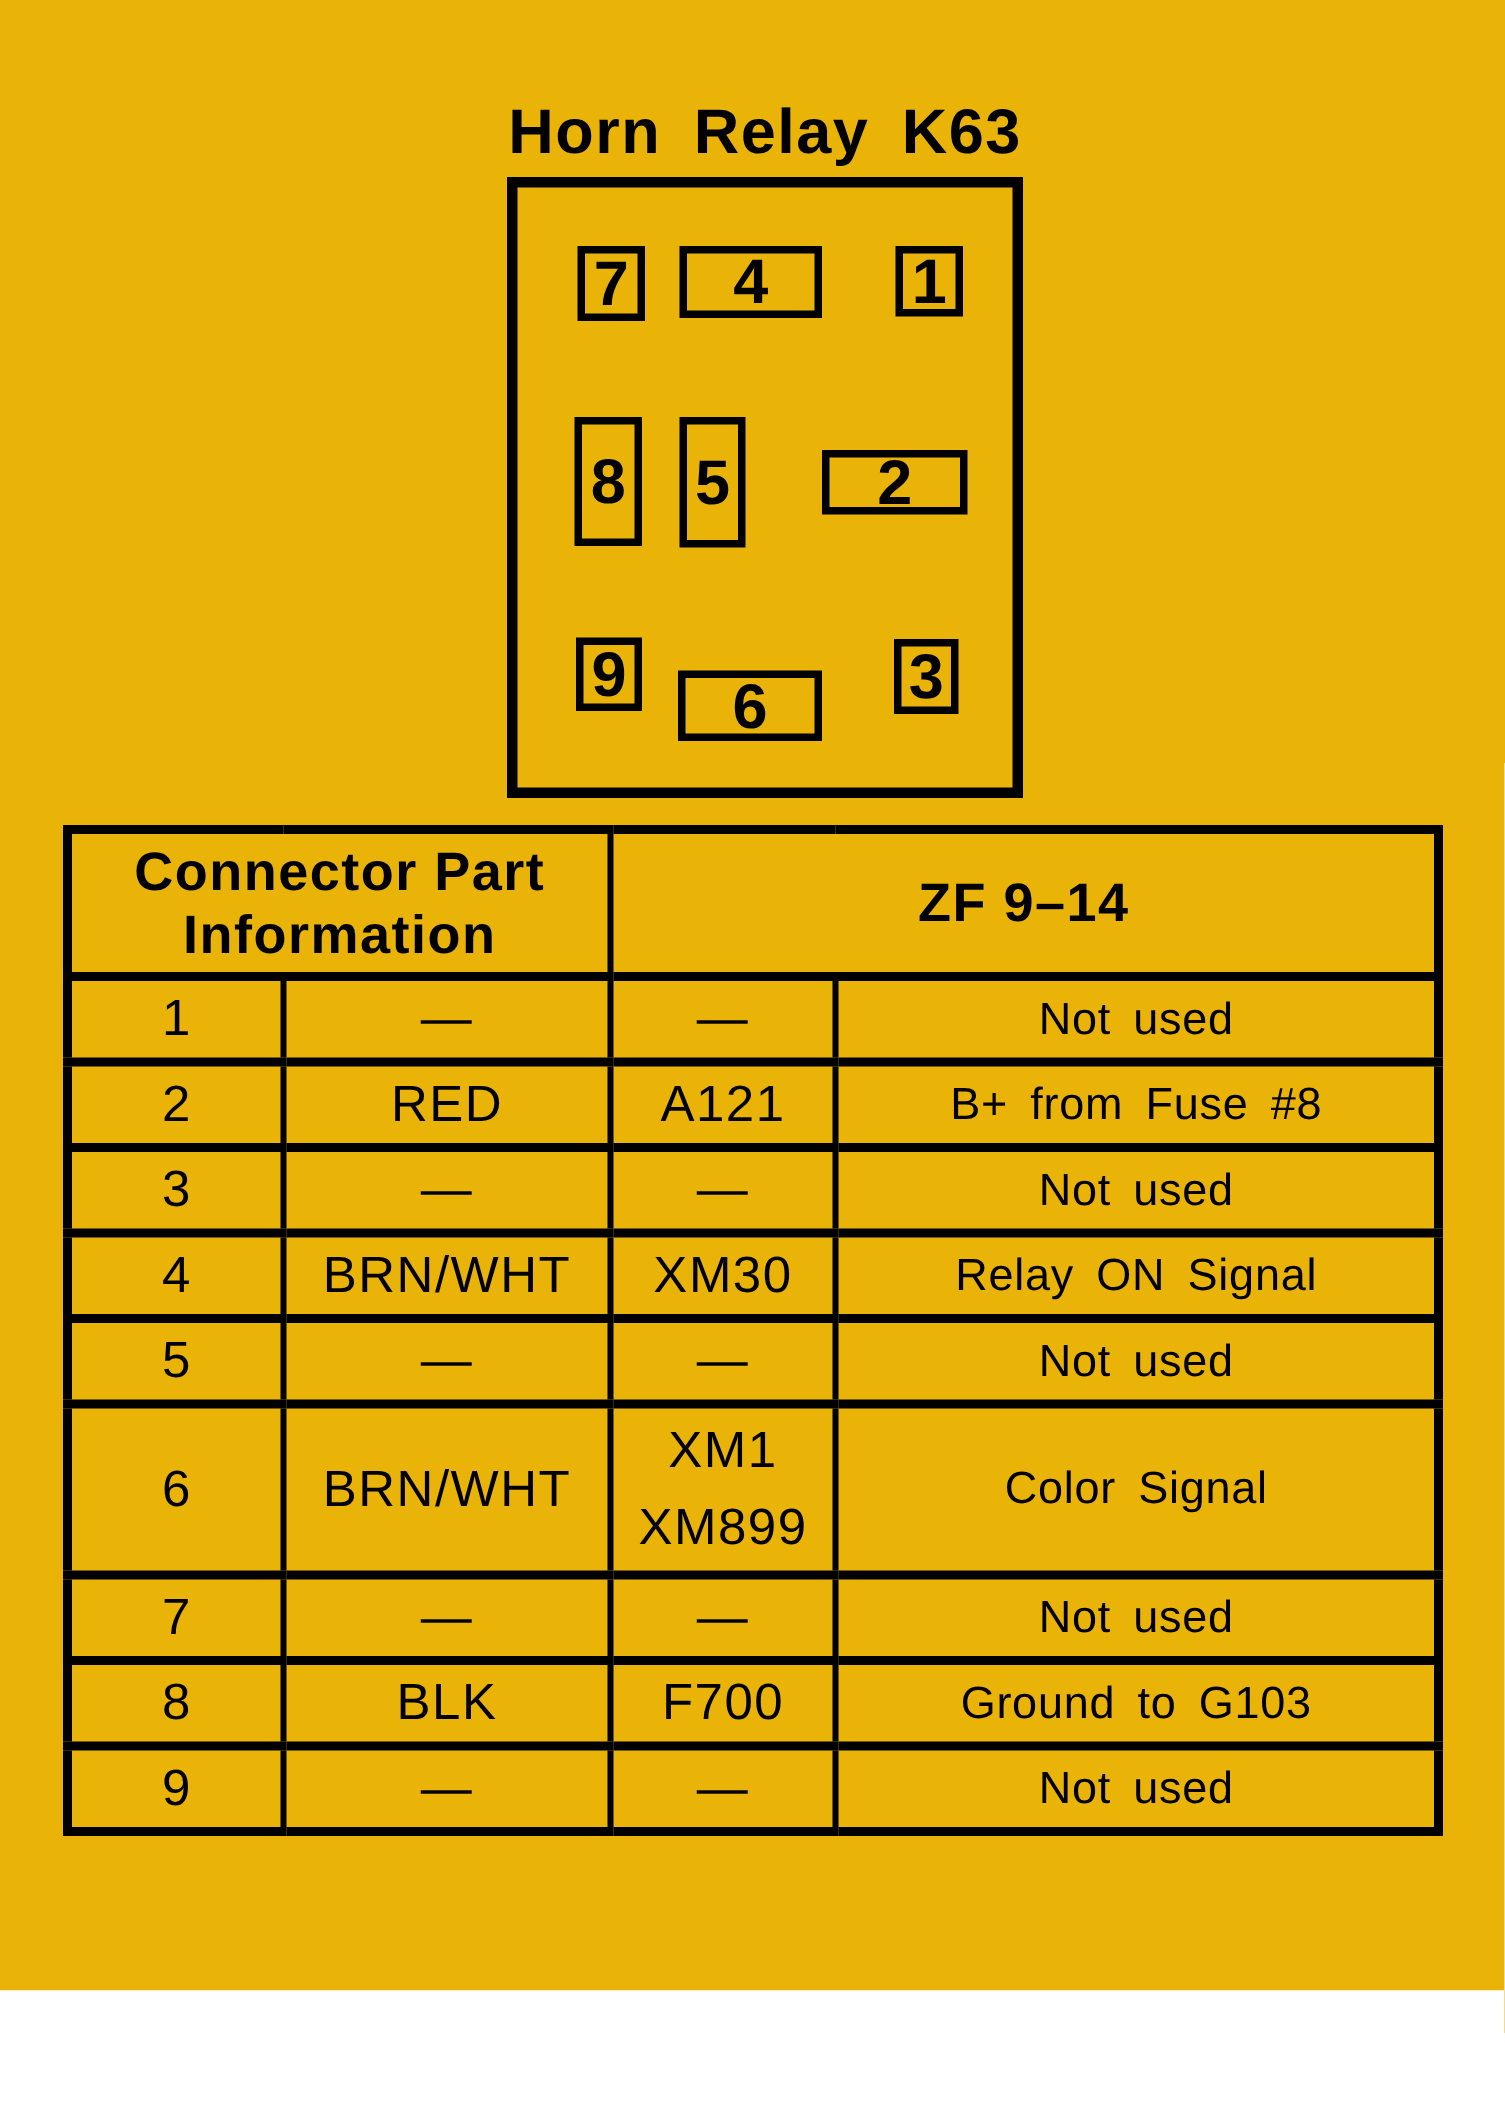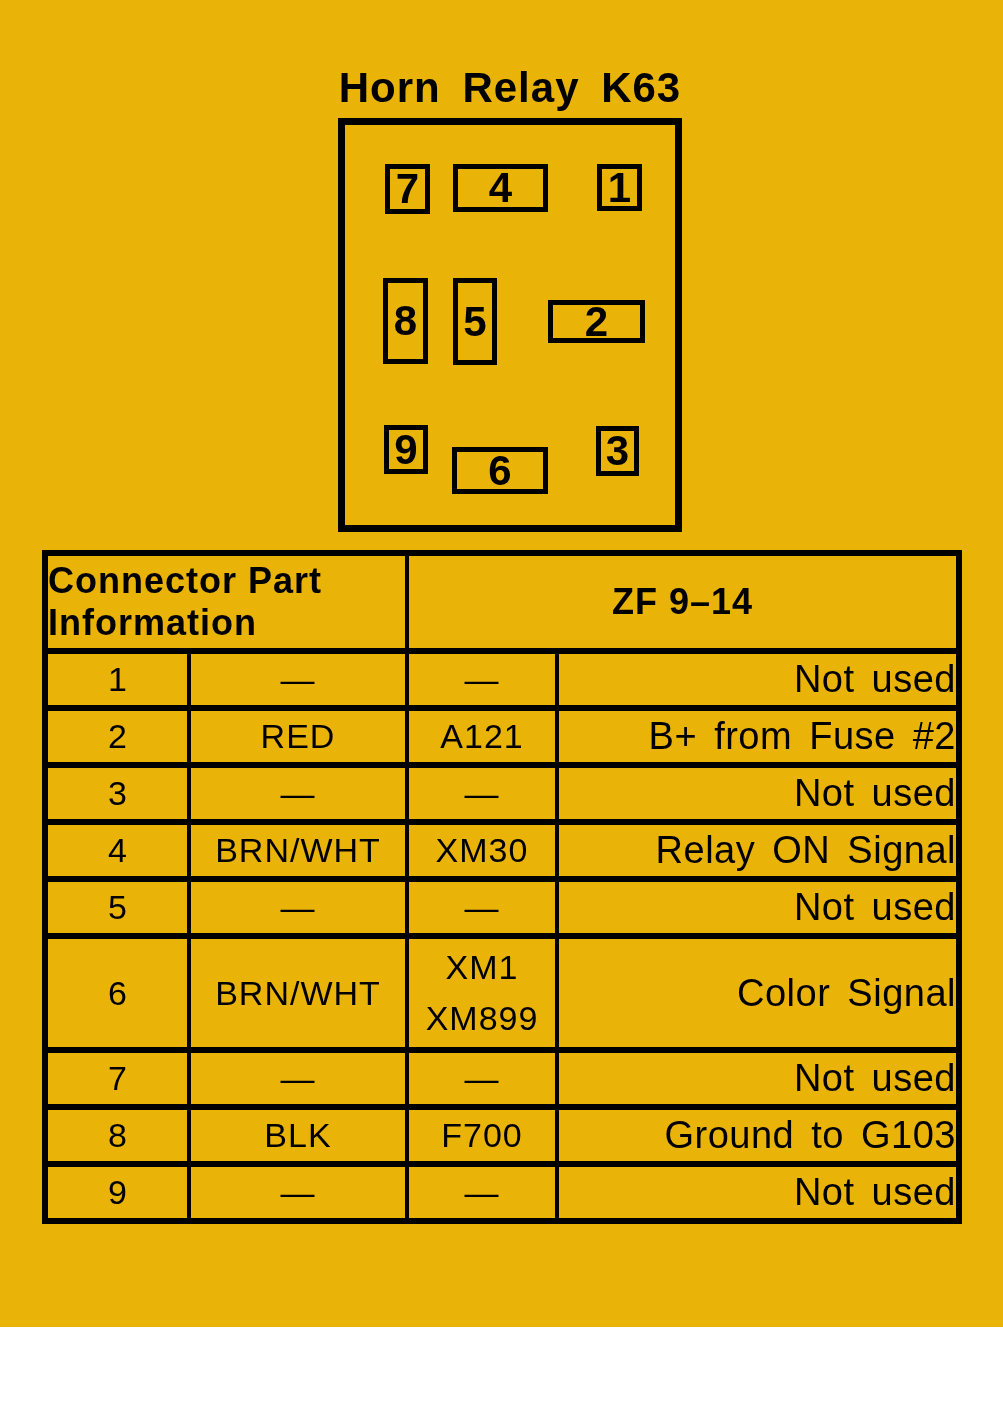--- a/index.html
+++ b/index.html
@@ -74,21 +74,21 @@
     border-bottom-width: 6px;
     padding: 0;
     box-sizing: border-box;
     vertical-align: middle;
   }
   tr.h1 { height: 98px; }
   tr.h2 { height: 98px; }
   tr.r  { height: 55px; }
   tr.r6 { height: 114px; }
   .part-info {
-    text-align: left;
+    text-align: center;
     font-weight: bold;
     font-size: 36px;
     letter-spacing: 1px;
     white-space: pre-line;
     line-height: 1.18;
   }
   .zf {
     text-align: center;
     padding-left: 10px;
     font-weight: bold;
@@ -101,21 +101,21 @@
     font-weight: bold;
     font-size: 36px;
     letter-spacing: 1px;
     padding-bottom: 10px;
     white-space: pre-line;
     line-height: 1.2;
   }
   td.c-pin  { text-align: center; font-size: 34px; }
   td.c-wire { text-align: center; font-size: 34px; letter-spacing: 1px; }
   td.c-circ { text-align: center; font-size: 34px; letter-spacing: 1px; white-space: pre-line; line-height: 1.5; }
-  td.c-func { text-align: right; padding-left: 8px; font-size: 38px; letter-spacing: 0.5px; word-spacing: 6px; }
+  td.c-func { text-align: center; padding-left: 8px; font-size: 30px; letter-spacing: 0.5px; word-spacing: 6px; }
   
   .figid {
     position: absolute;
     left: 36px;
     top: 1302px;
     font-size: 31px;
     letter-spacing: 1px;
     margin-top: 31px;
   }
 </style>
@@ -153,21 +153,21 @@
       <tr class="r">
         <td class="c-pin">1</td>
         <td class="c-wire">—</td>
         <td class="c-circ">—</td>
         <td class="c-func">Not used</td>
       </tr>
       <tr class="r">
         <td class="c-pin">2</td>
         <td class="c-wire">RED</td>
         <td class="c-circ">A121</td>
-        <td class="c-func">B+ from Fuse #2</td>
+        <td class="c-func">B+ from Fuse #8</td>
       </tr>
       <tr class="r">
         <td class="c-pin">3</td>
         <td class="c-wire">—</td>
         <td class="c-circ">—</td>
         <td class="c-func">Not used</td>
       </tr>
       <tr class="r">
         <td class="c-pin">4</td>
         <td class="c-wire">BRN/WHT</td>

